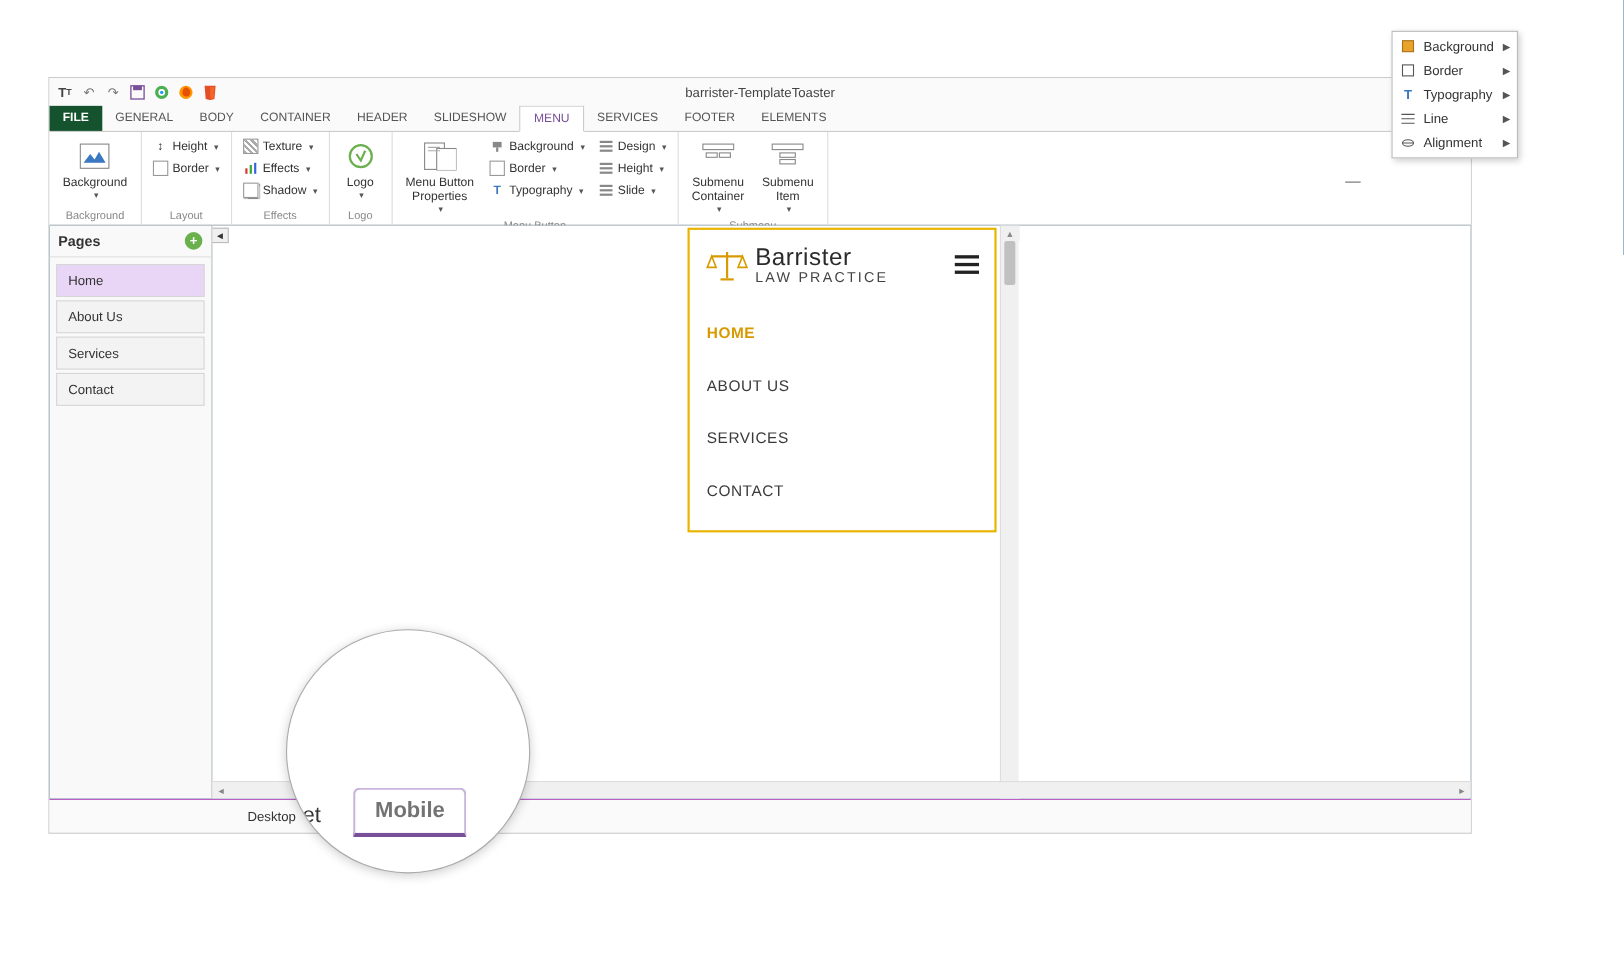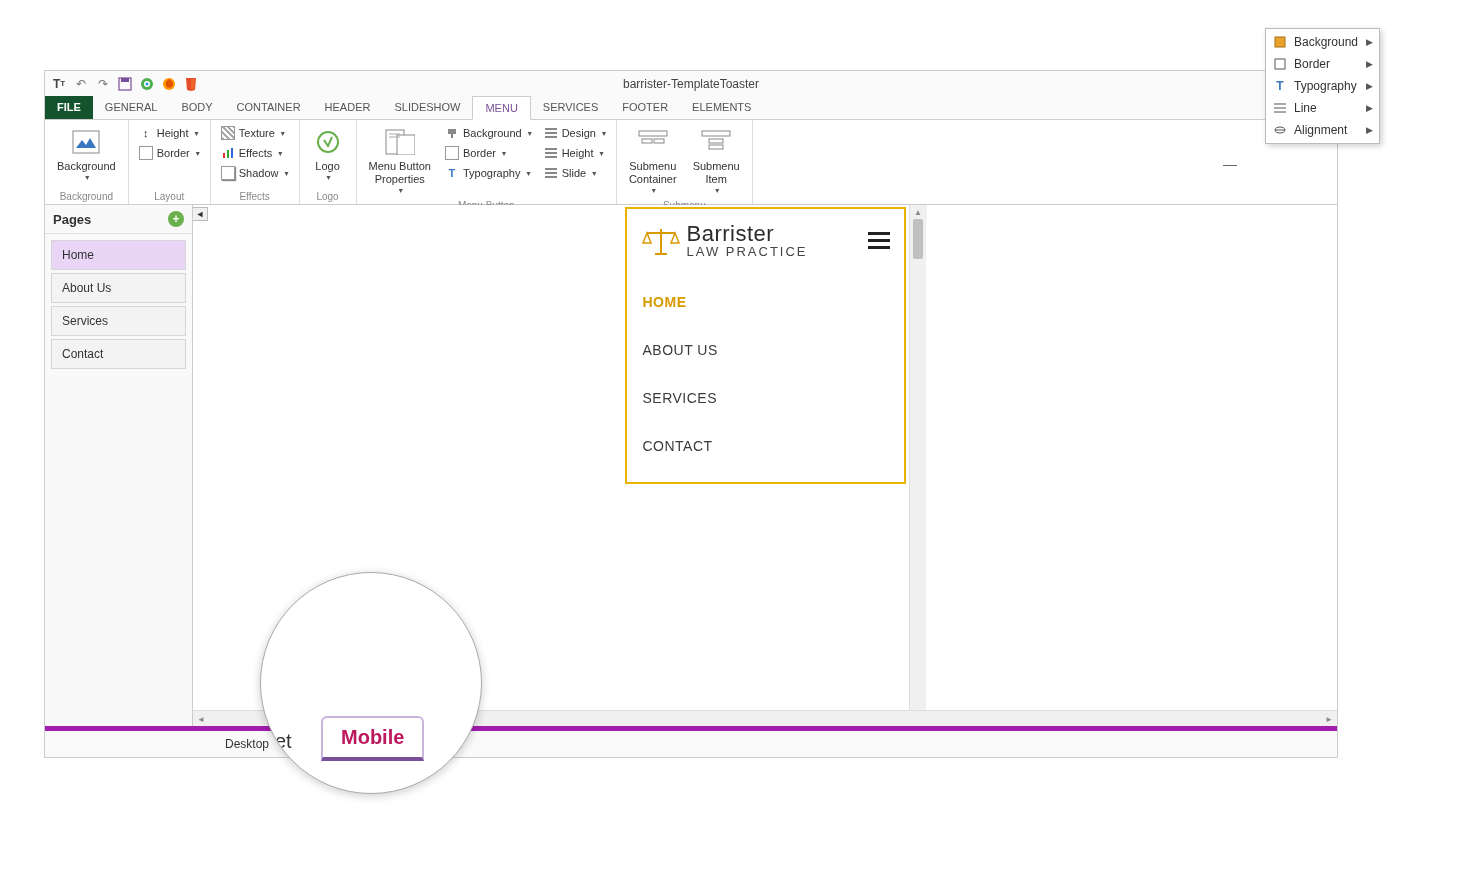--- a/index.html
+++ b/index.html
@@ -262,21 +262,21 @@
   border-top: 1px solid #ddd;
 }
 .scroll-btn-h {
   position:absolute; top:0; height:16px; width:16px;
   display:flex;align-items:center;justify-content:center;
   font-size:8px; color:#888;
 }
 
 .status-bar {
   height: 30px;
-  border-top: 5px solid #a21caf;
+  border-top: 1px solid #a21caf;
   background: #fafafa;
   display: flex;
   align-items: center;
   padding-left: 180px;
   font-size: 12px;
 }
 
 .zoom-lens {
   position: absolute;
   left: 260px;
@@ -291,21 +291,21 @@
 }
 .mobile-tab-big {
   position: absolute;
   left: 60px;
   bottom: 32px;
   padding: 8px 18px;
   border: 2px solid #c9b5db;
   border-radius: 6px 6px 0 0;
   border-bottom: 4px solid #7a4f9a;
   background: #fff;
-  color: #be185d;
+  color: #737373;
   font-weight: bold;
   font-size: 20px;
 }
 .et-text {
   position: absolute;
   left: 14px;
   bottom: 40px;
   font-size: 20px;
   color: #333;
 }

